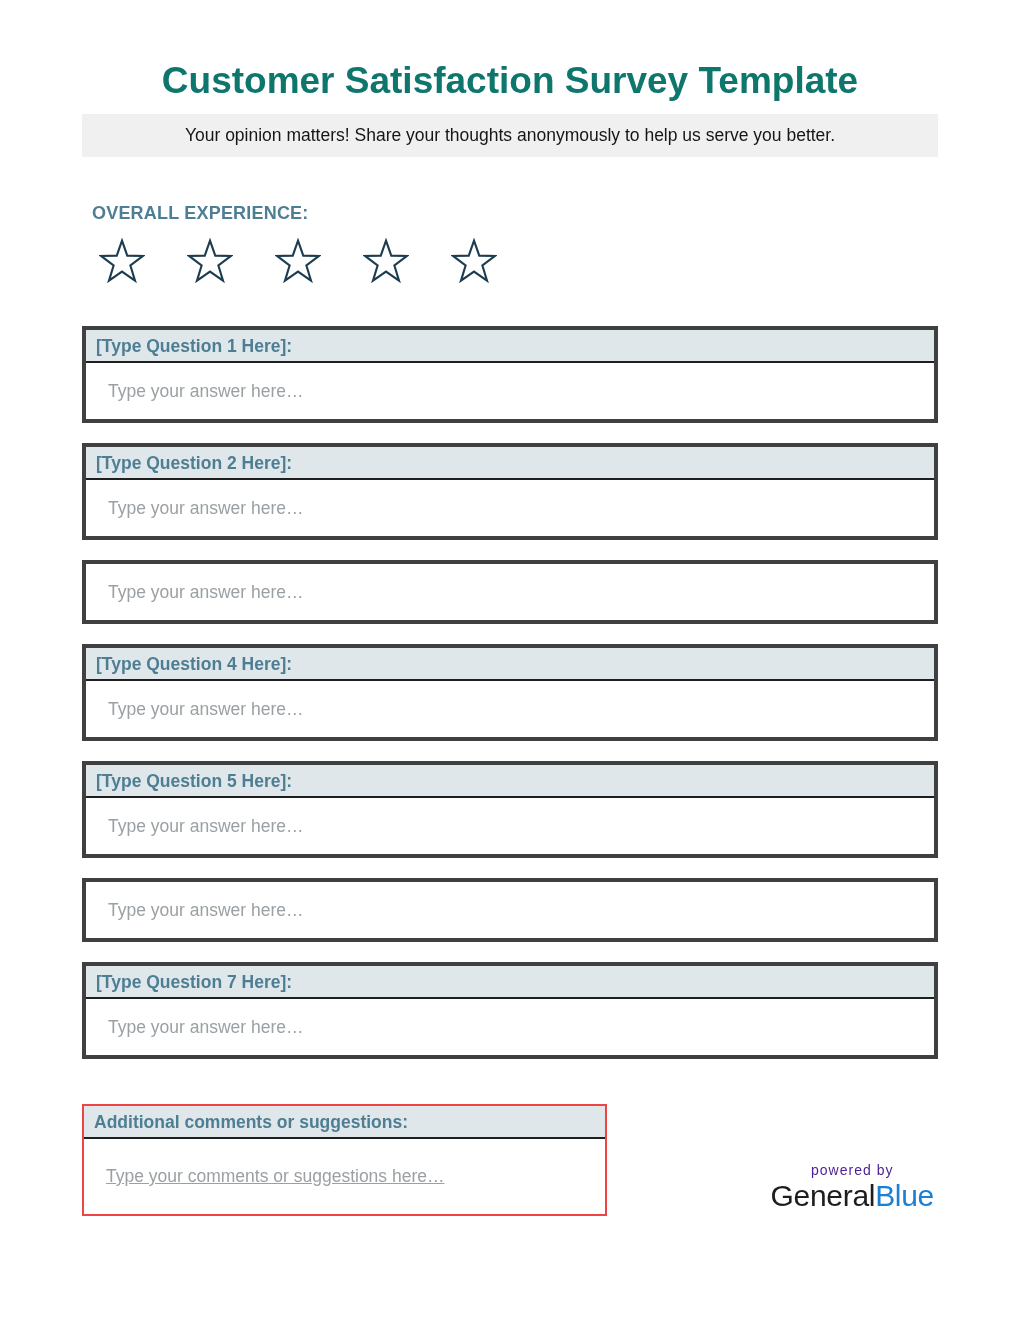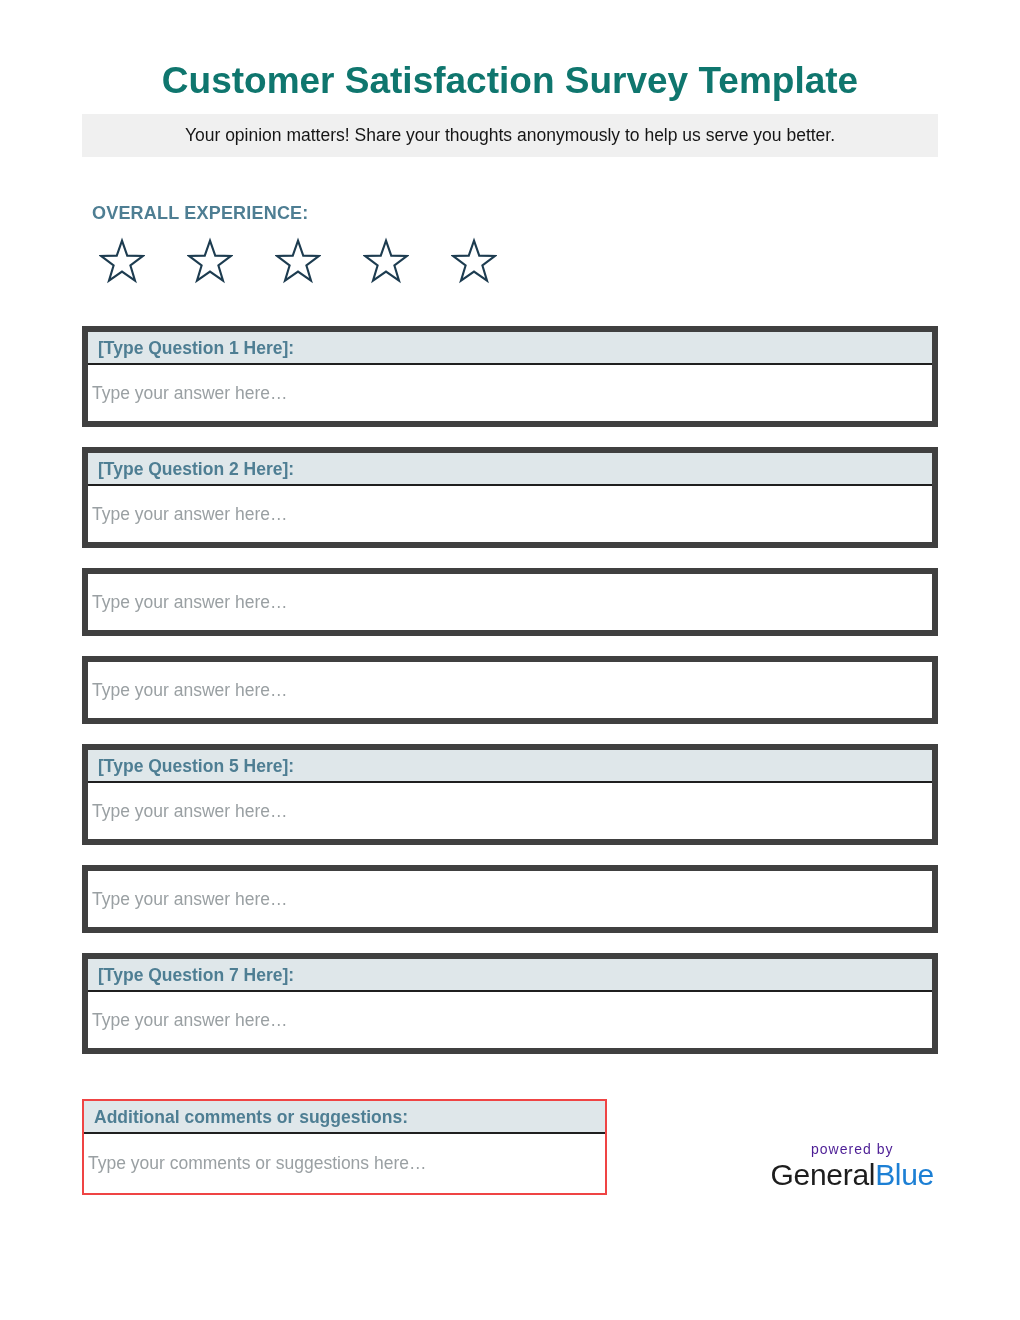--- a/index.html
+++ b/index.html
@@ -43,54 +43,54 @@
     color: #4e7e93;
   }
   .stars {
     margin-top: 13px;
     margin-left: 17px;
     display: flex;
     gap: 42px;
   }
   .star { display: block; cursor: pointer; }
   .qblock {
-    border: 6px solid #404040;
+    border: 4px solid #404040;
     margin-top: 20px;
   }
   .qblock.first { margin-top: 41px; }
   .qheader {
     background: #dfe7ea;
     border-bottom: 2px solid #1f1f1f;
     padding: 5px 10px 4px 10px;
     font-size: 17.5px;
     line-height: 22px;
     font-weight: bold;
     color: #4e7e93;
   }
   .qanswer {
     height: 56px;
     display: flex;
     align-items: center;
-    padding: 0 4px;
+    padding: 0 22px;
     font-size: 17.5px;
     color: #9aa0a3;
     background: #ffffff;
   }
   .bottom-row {
     margin-top: 45px;
     display: flex;
     justify-content: space-between;
     align-items: flex-end;
   }
   .comments-block {
     width: 525px;
     border: 2px solid #ef4444;
     margin-top: 0;
   }
-  .comments-block .qanswer { height: 59px; }
+  .comments-block .qanswer { height: 75px; text-decoration: underline; }
   .logo {
     margin-right: 4px;
     margin-bottom: 4px;
     text-align: center;
   }
   .powered-by {
     font-size: 14px;
     letter-spacing: 1px;
     color: #4c1d95;
     margin-bottom: 2px;
@@ -138,20 +138,21 @@
   <div class="qblock">
     <div class="qheader">[Type Question 2 Here]:</div>
     <div class="qanswer">Type your answer here…</div>
   </div>
 
   <div class="qblock">
     <div class="qanswer">Type your answer here…</div>
   </div>
 
   <div class="qblock">
+    <div class="qheader">[Type Question 4 Here]:</div>
     <div class="qanswer">Type your answer here…</div>
   </div>
 
   <div class="qblock">
     <div class="qheader">[Type Question 5 Here]:</div>
     <div class="qanswer">Type your answer here…</div>
   </div>
 
   <div class="qblock">
     <div class="qanswer">Type your answer here…</div>

